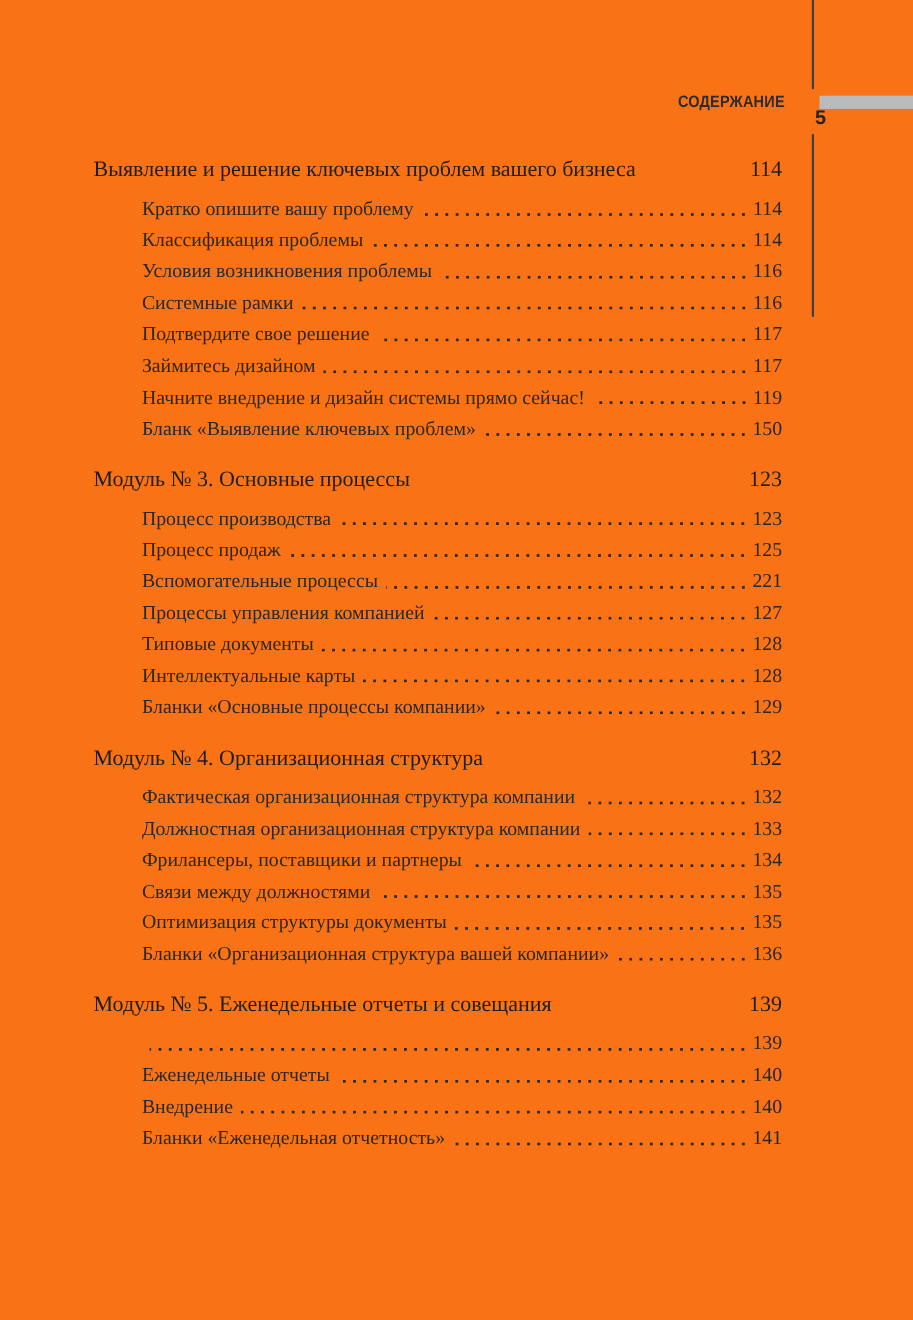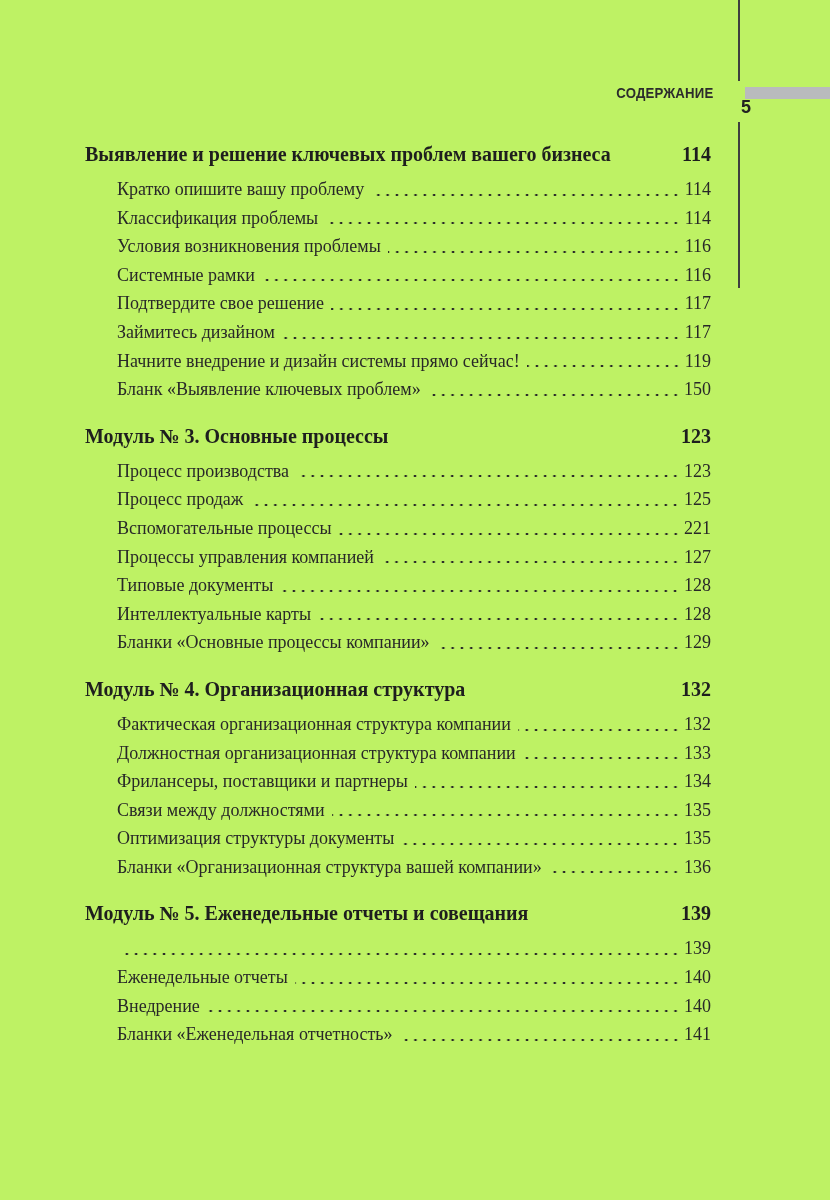--- a/index.html
+++ b/index.html
@@ -1,21 +1,21 @@
 <!DOCTYPE html>
 <html lang="ru" style="--accent-bar: #b9bbbd; --rule: #3f3f3f; --text: #282828; --heading-text: #1e1e1e;"><head>
 <meta charset="utf-8">
 <style>
   html, body { margin: 0; padding: 0; background: #e8e8e8; }
   .page {
     position: relative;
     width: 830px;
     height: 1200px;
     margin: 0 auto;
-    background: #bef264;
+    background: #f97316;
     overflow: hidden;
     font-family: "Liberation Serif", serif;
     color: var(--text, #282828);
   }
 
   
   .rule-top {
     position: absolute; left: 738px; top: 0;
     width: 2px; height: 81px;
     background: var(--rule, #3f3f3f);
@@ -47,26 +47,26 @@
   }
 
   
   .toc {
     position: absolute; left: 85px; top: 142px;
     width: 626px;
   }
   .section + .section { margin-top: 20px; }
   .sec-title {
     display: flex; align-items: flex-start;
-    font-weight: bold; font-size: 20px; line-height: 25px;
+    font-weight: normal; font-size: 20px; line-height: 25px;
     color: var(--heading-text, #1e1e1e);
     margin-bottom: 8px;
     white-space: nowrap;
   }
-  .sec-items { margin-left: 32px; }
+  .sec-items { margin-left: 44px; }
   .row {
     display: flex; align-items: stretch;
     font-size: 18px; line-height: 28.6px;
     white-space: nowrap;
   }
   .label, .pg { flex: 0 0 auto; }
   .dots {
     flex: 1 1 auto;
     margin: 0 3px 0 7px;
     background-image: radial-gradient(circle, currentColor 1.3px, transparent 1.55px);

